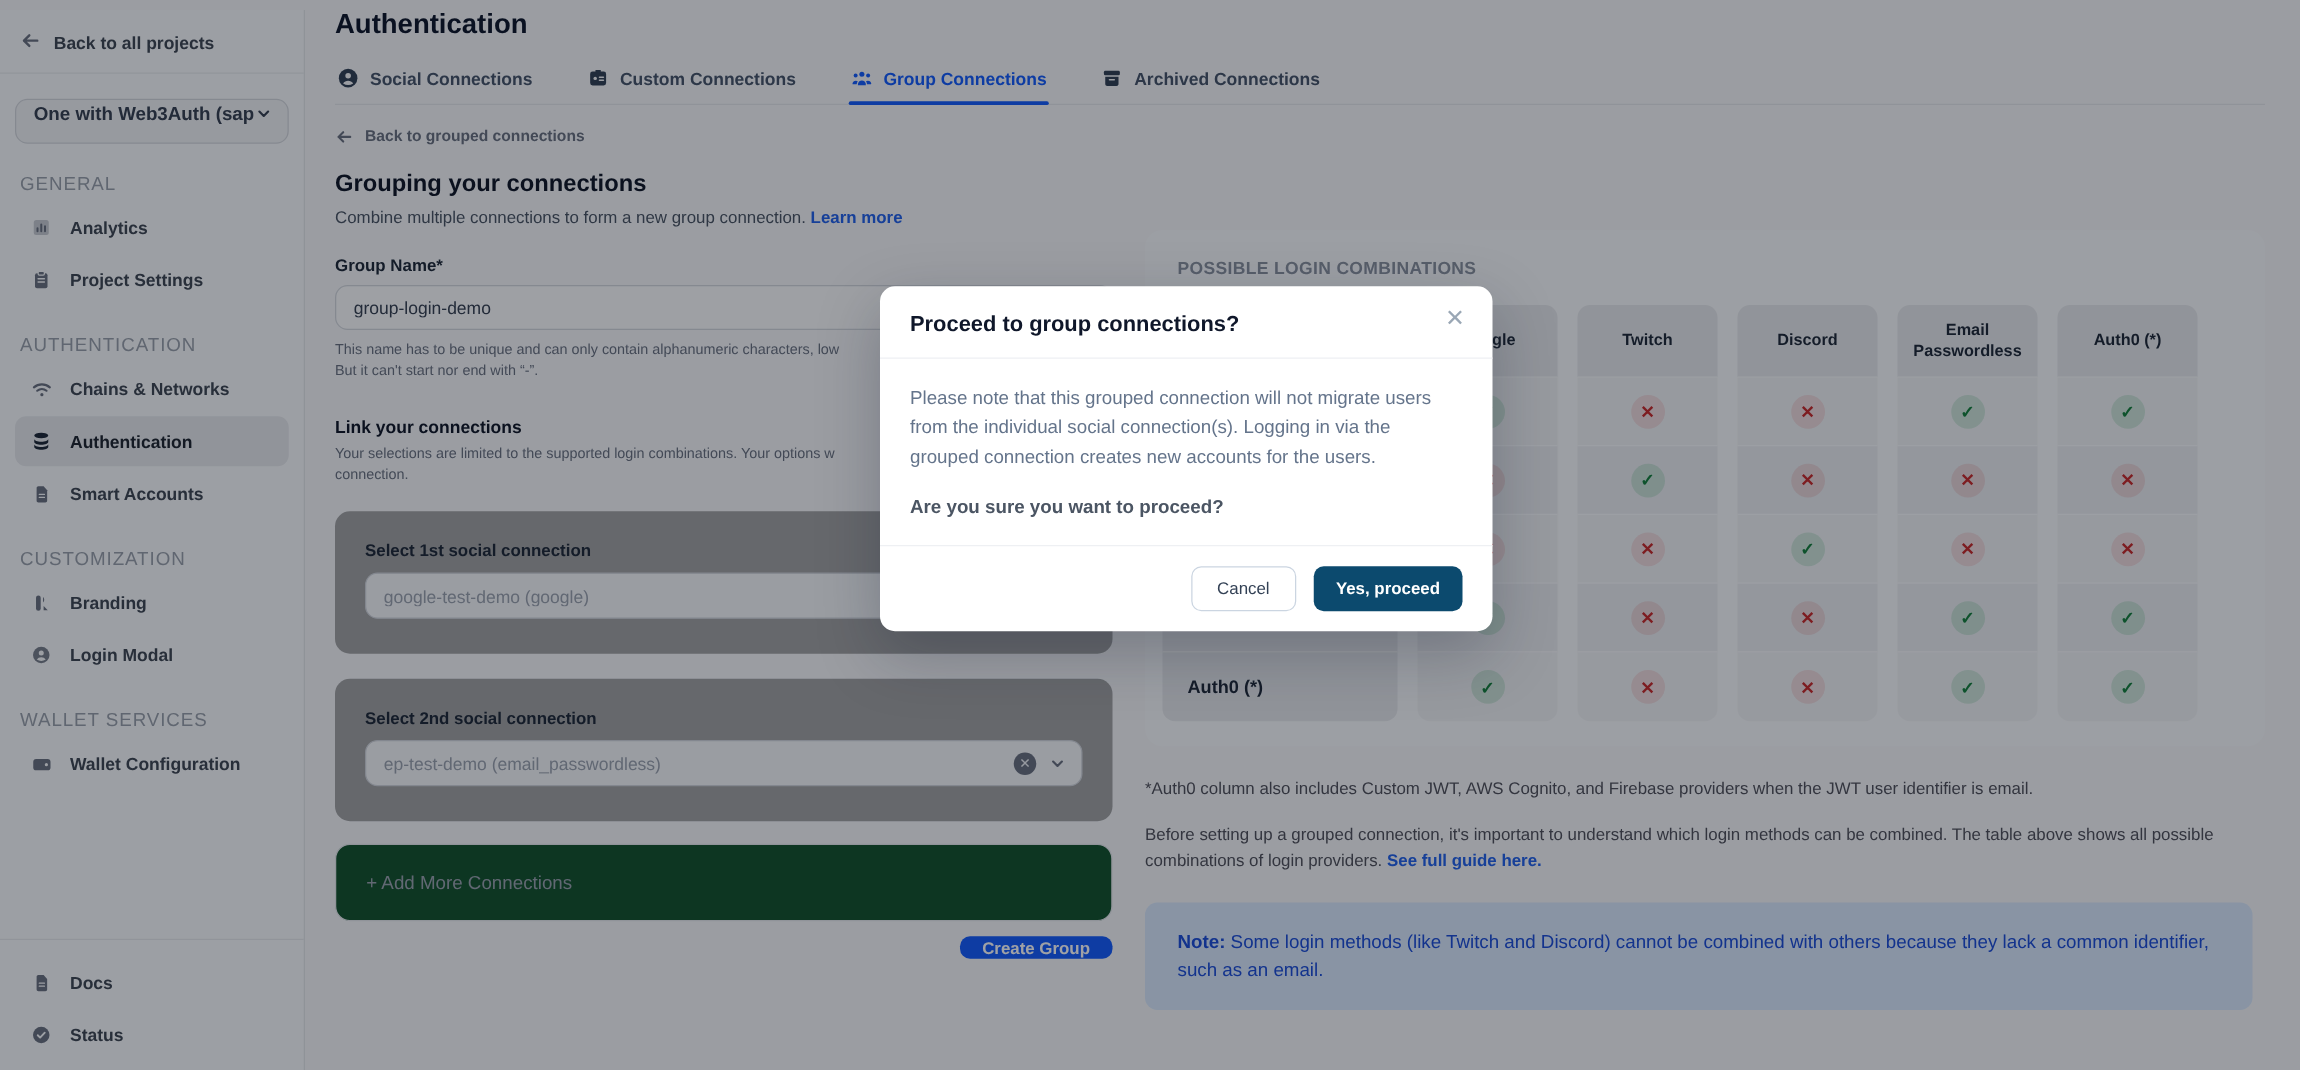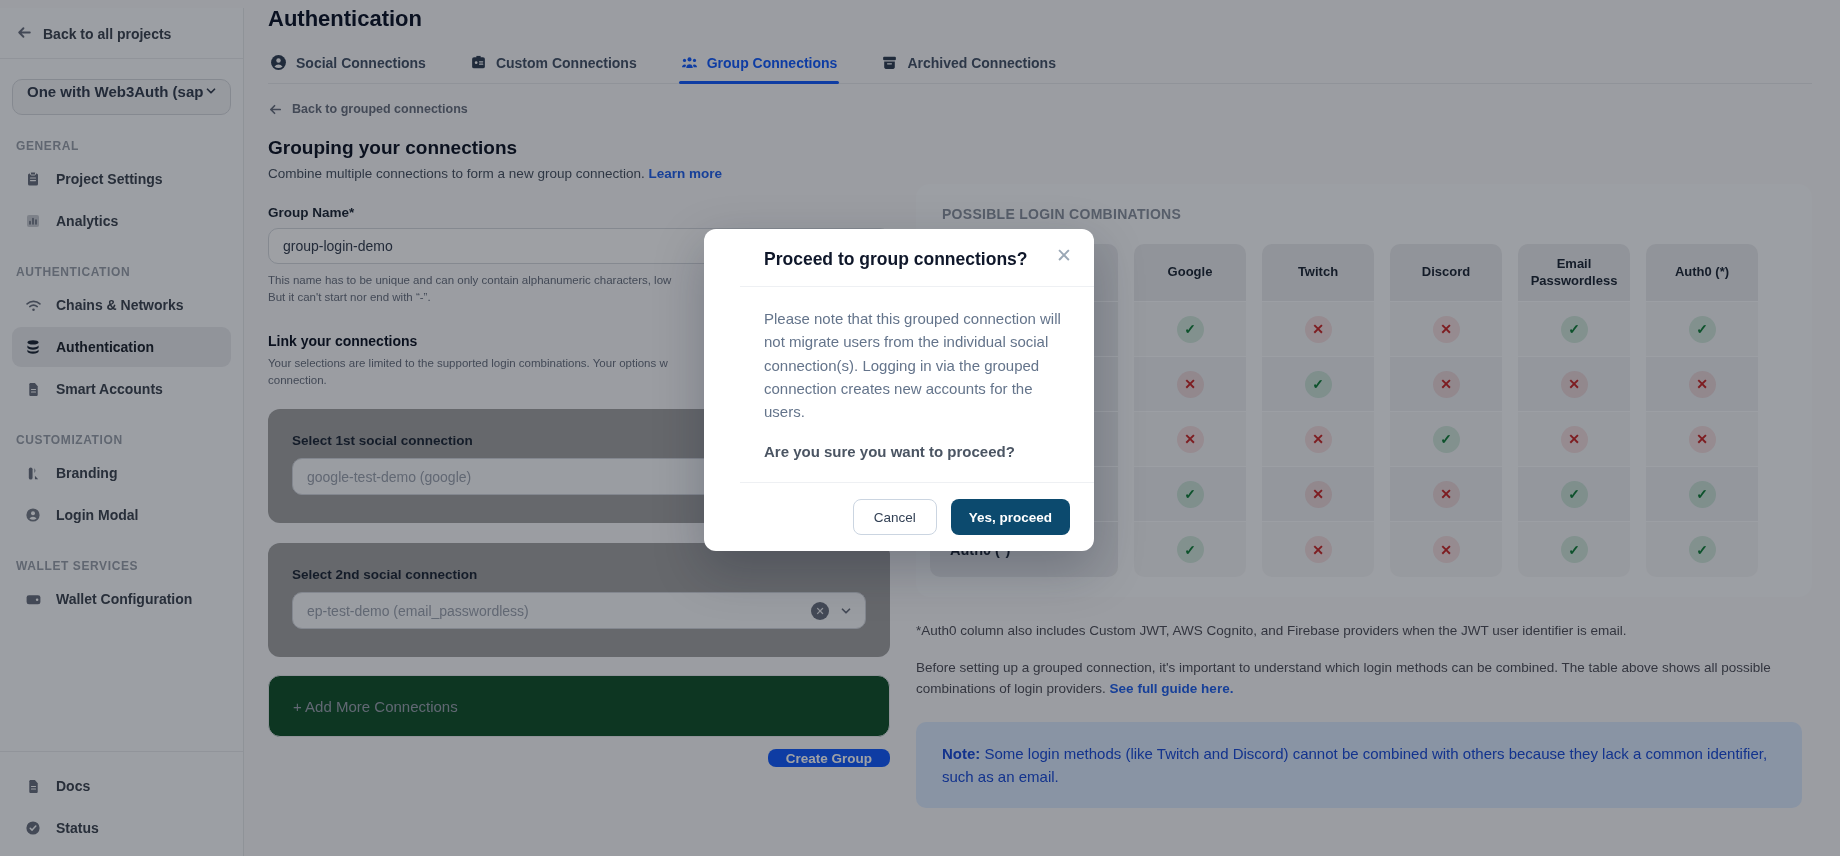--- a/index.html
+++ b/index.html
@@ -8,21 +8,21 @@
   #app { position:relative; width:1840px; height:856px; background:#f8f9fb; overflow:hidden; }
 
   
   .sidebar { position:absolute; left:0; top:8px; width:244px; height:856px; background:#fbfcfd; border-right:1px solid #e6e8eb; }
   .sb-back { display:flex; align-items:center; gap:10px; padding:16px 14px 14px 16px; color:#3f4753; font-size:14px; font-weight:bold; cursor:pointer; }
   .sb-back svg { color:#6b7280; }
   .sb-divider { border-top:1px solid #e9ebee; }
   .sb-select { margin:20px 12px 0 12px; height:36px; border:1px solid #d6d9de; border-radius:10px; background:#f3f4f6; display:flex; align-items:center; justify-content:space-between; padding:0 12px 12px 14px; font-size:15px; color:#374151; font-weight:bold; cursor:pointer; }
   .sb-select .val { overflow:hidden; white-space:nowrap; }
   .sb-section { margin:24px 0 0 0; padding:0 12px; }
-  .sb-label { font-size:12px; font-weight:bold; letter-spacing:.05em; color:#9aa1ab; padding:0 4px; margin-bottom:6px; }
+  .sb-label { font-size:15px; font-weight:normal; letter-spacing:.05em; color:#9aa1ab; padding:0 4px; margin-bottom:6px; }
   .sb-item { display:flex; align-items:center; gap:14px; height:40px; padding:0 12px; border-radius:9px; font-size:14px; font-weight:bold; color:#3f4753; cursor:pointer; margin-top:2px; }
   .sb-item .ic { width:18px; height:18px; color:#6b7280; display:flex; align-items:center; justify-content:center; flex:0 0 18px; }
   .sb-item.active { background:#e8eaee; color:#20262f; }
   .sb-item.active .ic { color:#1f2937; }
   .sb-footer { position:absolute; left:0; right:0; bottom:0; padding:12px 12px 16px 12px; border-top:1px solid #e9ebee; }
 
   
   .main { position:absolute; left:244px; top:0; right:0; bottom:0; }
   .page-title { margin:6px 0 0 24px; font-size:22px; font-weight:bold; color:#0f172a; }
   .tabbar { display:flex; gap:40px; margin:14px 28px 0 24px; border-bottom:1px solid #e7e9ec; }
@@ -72,21 +72,21 @@
   .mark.check { background:rgba(22,163,74,.16); color:#15803d; }
   .mark.cross { background:rgba(220,38,38,.12); color:#c92a2a; }
 
   .footnote { margin-top:24px; font-size:13.5px; color:#52525b; line-height:1.55; max-width:890px; }
   .footnote + .footnote { margin-top:16px; }
   .note-box { margin-top:22px; background:#dbeafe; border-radius:10px; padding:20px 26px; font-size:15px; line-height:1.55; color:#1d4ed8; max-width:886px; }
   .note-box b { font-weight:bold; }
 
   
   .overlay { position:absolute; inset:0; background:rgba(3,7,18,.38); z-index:40; }
-  .modal { position:absolute; left:704px; top:229px; width:390px; background:#ffffff; border-radius:12px; box-shadow:0 18px 50px rgba(15,23,42,.25); z-index:50;padding-left:36px; }
+  .modal { position:absolute; left:704px; top:229px; width:490px; background:#ffffff; border-radius:12px; box-shadow:0 18px 50px rgba(15,23,42,.25); z-index:50; }
   .modal-head { padding:20px 24px 16px 24px; position:relative; }
   .modal-title { font-size:17.5px; font-weight:bold; color:#0f172a; }
   .modal-close { position:absolute; right:16px; top:12px; width:28px; height:28px; display:flex; align-items:center; justify-content:center; color:#9aa7b5; font-size:19px; cursor:pointer; }
   .modal-divider { border-top:1px solid #eef0f3; }
   .modal-body { padding:20px 24px 22px 24px; }
   .modal-text { font-size:15px; line-height:1.55; color:#64748b; }
   .modal-question { margin-top:20px; font-size:15px; font-weight:bold; color:#4b5563; }
   .modal-footer { padding:16px 24px; display:flex; justify-content:flex-end; gap:14px; }
   .btn-cancel { height:36px; padding:0 20px; background:#fff; border:1px solid #cbd5e1; border-radius:8px; color:#334155; font-size:13.5px; font-family:"Liberation Sans",sans-serif; cursor:pointer; }
   .btn-confirm { height:36px; padding:0 18px; background:#0c4a6e; border:none; border-radius:8px; color:#fff; font-size:13.5px; font-weight:bold; font-family:"Liberation Sans",sans-serif; cursor:pointer; }
@@ -114,35 +114,35 @@
             <path d="m4 6 4 4 4-4"></path>
           </svg>
       </span>
     </div>
 
     <div class="sb-section">
       <div class="sb-label">GENERAL</div>
       <div class="sb-item">
         <span class="ic">
             <svg width="16" height="16" viewBox="0 0 16 16" fill="currentColor">
+              <rect x="2" y="2" width="12" height="12" rx="2" opacity=".35"></rect>
+              <path d="M5 11V8.5M8 11V5.5M11 11V7" stroke="currentColor" stroke-width="1.6" stroke-linecap="round"></path>
+            </svg>
+          </span>
+        <span>Analytics</span>
+      </div>
+      <div class="sb-item">
+        <span class="ic">
+            <svg width="16" height="16" viewBox="0 0 16 16" fill="currentColor">
               <rect x="3" y="2.5" width="10" height="12" rx="1.6"></rect>
               <rect x="5.5" y="1" width="5" height="3" rx="1" fill="currentColor" stroke="#fbfcfd"></rect>
               <path d="M5.5 7h5M5.5 9.6h5" stroke="#fbfcfd" stroke-width="1.2" stroke-linecap="round"></path>
             </svg>
           </span>
         <span>Project Settings</span>
-      </div>
-      <div class="sb-item">
-        <span class="ic">
-            <svg width="16" height="16" viewBox="0 0 16 16" fill="currentColor">
-              <rect x="2" y="2" width="12" height="12" rx="2" opacity=".35"></rect>
-              <path d="M5 11V8.5M8 11V5.5M11 11V7" stroke="currentColor" stroke-width="1.6" stroke-linecap="round"></path>
-            </svg>
-          </span>
-        <span>Analytics</span>
       </div>
     </div>
 
     <div class="sb-section">
       <div class="sb-label">AUTHENTICATION</div>
       <div class="sb-item">
         <span class="ic">
             <svg width="17" height="17" viewBox="0 0 16 16" fill="none" stroke="currentColor" stroke-width="1.6" stroke-linecap="round">
               <path d="M2 6.5a9 9 0 0 1 12 0"></path>
               <path d="M4.5 9a5.5 5.5 0 0 1 7 0"></path>

